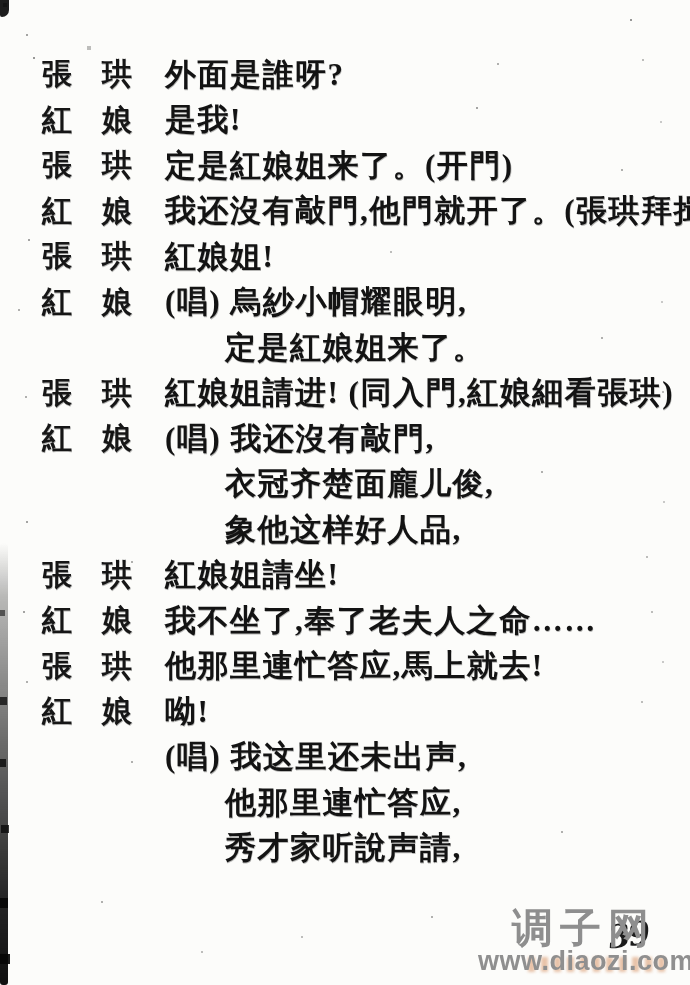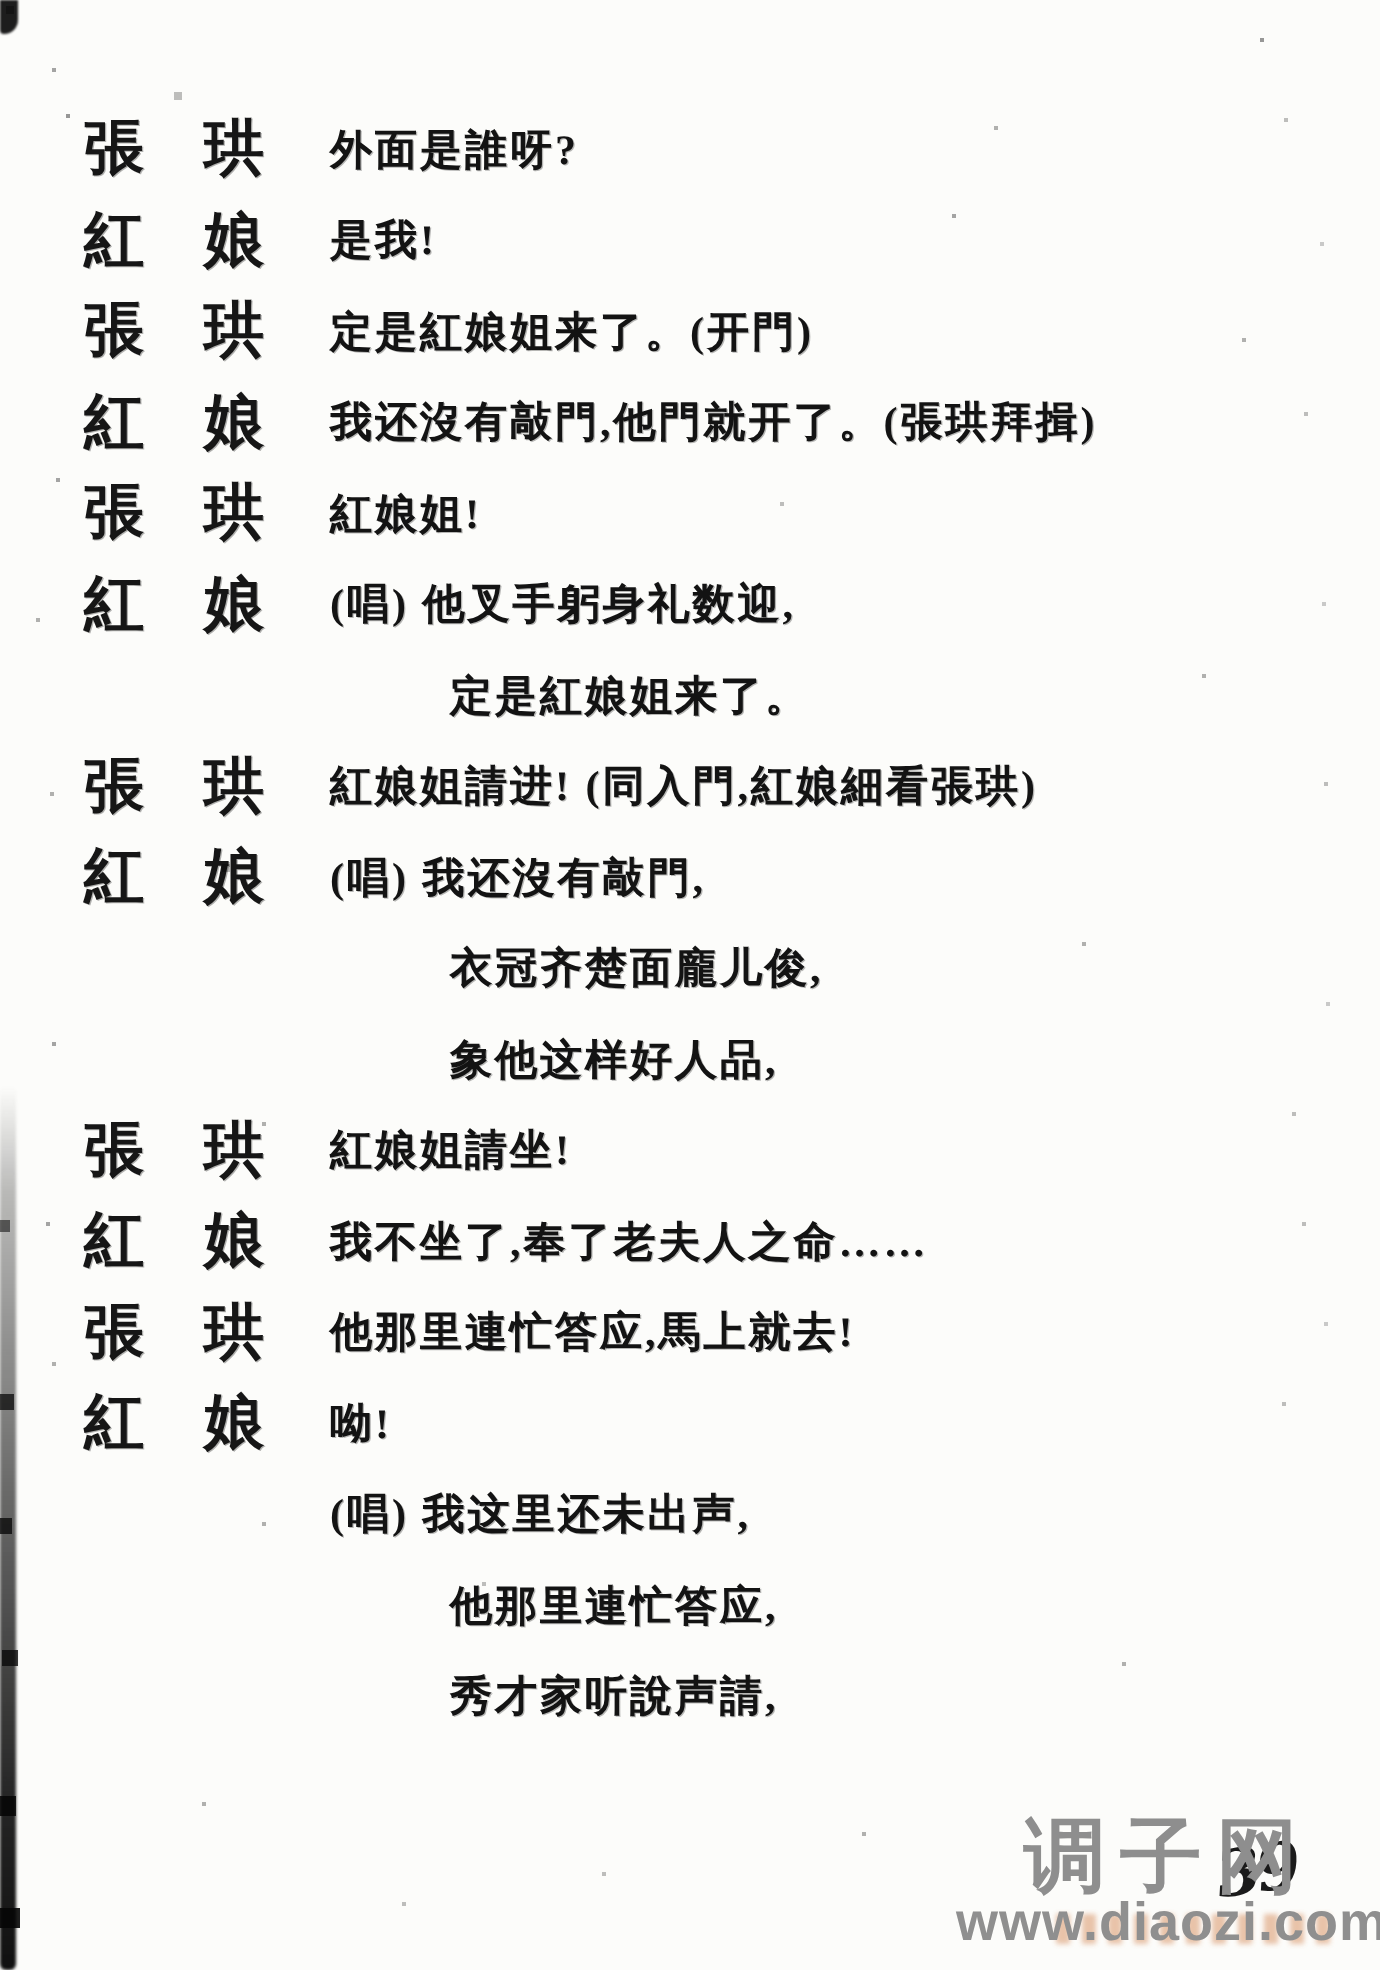--- a/index.html
+++ b/index.html
@@ -14,21 +14,21 @@
   .lines{position:absolute;top:52px;left:0;right:0;}
   .row{height:45.5px;display:flex;align-items:center;padding-left:42px;}
   .speaker{
     width:96px;flex:0 0 96px;
     font-weight:700;font-size:30px;color:#161616;
     text-shadow:0.6px 0.6px 0 rgba(0,0,0,.30);
     white-space:nowrap;
   }
   .dialogue{
     margin-left:27px;
-    font-weight:700;font-size:21px;color:#131313;
+    font-weight:700;font-size:31px;color:#131313;
     letter-spacing:1.5px;white-space:nowrap;
     text-shadow:0.6px 0.6px 0 rgba(0,0,0,.28);
   }
   .row.indent2 .dialogue{margin-left:87px;}
   
   .wm-cn{
     position:absolute;left:512px;top:901px;
     font-family:Liberation Sans, sans-serif;
     font-weight:700;font-size:41px;color:#8e8e8e;
     letter-spacing:7px;z-index:3;text-align:right;
@@ -118,21 +118,21 @@
     <div class="row">
       <div class="speaker">紅　娘</div>
       <div class="dialogue">我还沒有敲門,他門就开了。(張珙拜揖)</div>
     </div>
     <div class="row">
       <div class="speaker">張　珙</div>
       <div class="dialogue">紅娘姐!</div>
     </div>
     <div class="row">
       <div class="speaker">紅　娘</div>
-      <div class="dialogue">(唱) 他叉手躬身礼数迎,</div>
+      <div class="dialogue">(唱) 烏紗小帽耀眼明,</div>
     </div>
     <div class="row indent2">
       <div class="speaker"></div>
       <div class="dialogue">定是紅娘姐来了。</div>
     </div>
     <div class="row">
       <div class="speaker">張　珙</div>
       <div class="dialogue">紅娘姐請进! (同入門,紅娘細看張珙)</div>
     </div>
     <div class="row">

